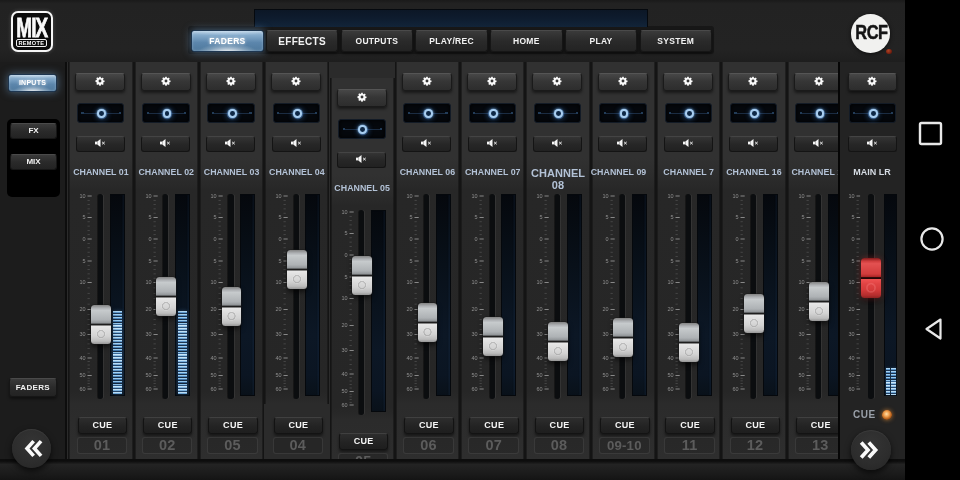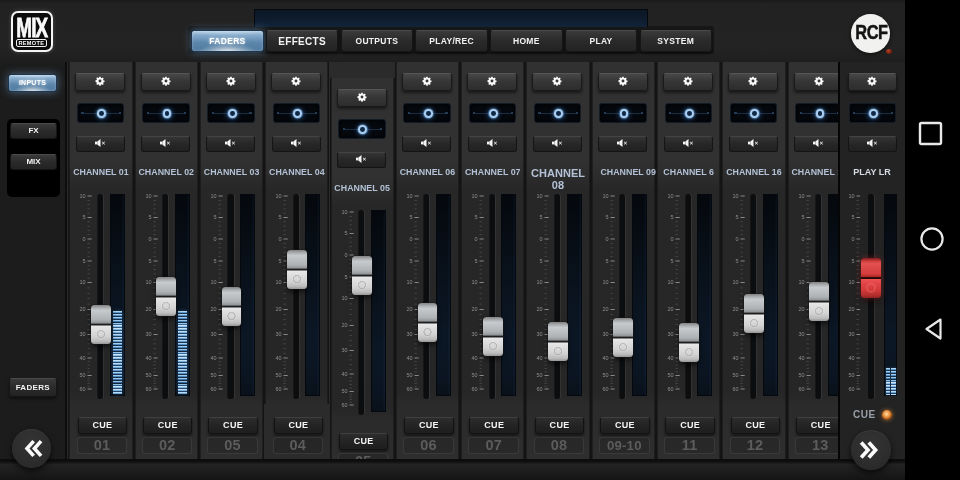--- a/index.html
+++ b/index.html
@@ -766,21 +766,21 @@
         <div class="abs" style="left:7.5px;top:73.5px;width:49px;height:16.5px;border-radius:3px;background:linear-gradient(180deg,#343434,#272727 50%,#212121);border:1px solid #141414;border-top-color:#444444;text-align:center;line-height:12px;"><svg width="13" height="10" viewBox="0 0 26 20">
             <g fill="#f5f5f5">
               <path d="M2 7.2h4.2v5.6H2z"></path>
               <path d="M6.6 7 13 2.2v15.6L6.6 13z"></path>
             </g>
             <g stroke="#f5f5f5" stroke-width="1.9" stroke-linecap="round">
               <path d="M16.8 8.3 20.9 12.1"></path>
               <path d="M20.9 8.3 16.8 12.1"></path>
             </g>
           </svg></div>
-        <div class="abs" style="left:0;top:104.5px;width:100%;text-align:right;font-size:8.8px;font-weight:bold;color:#b3c2d6;letter-spacing:0.05px;">CHANNEL 09</div>
+        <div class="abs" style="left:0;top:104.5px;width:100%;text-align:left;font-size:8.8px;font-weight:bold;color:#b3c2d6;letter-spacing:0.05px;">CHANNEL 09</div>
         <svg class="abs" style="left:0;top:126px;" width="65.3" height="218">
           <text x="17.5" y="9.8" font-size="5.5" fill="#8f8f8f" text-anchor="end" font-family="Liberation Sans">10</text>
           <rect x="19.5" y="7.5" width="4.2" height="1" fill="#888888"></rect>
           <rect x="19.5" y="11.950000000000001" width="2.3" height="0.7" fill="#525252"></rect>
           <rect x="19.5" y="16.25" width="2.3" height="0.7" fill="#525252"></rect>
           <rect x="19.5" y="20.549999999999997" width="2.3" height="0.7" fill="#525252"></rect>
           <rect x="19.5" y="24.849999999999998" width="2.3" height="0.7" fill="#525252"></rect>
           <text x="17.5" y="31.3" font-size="5.5" fill="#8f8f8f" text-anchor="end" font-family="Liberation Sans">5</text>
           <rect x="19.5" y="29.0" width="4.2" height="1" fill="#888888"></rect>
           <rect x="19.5" y="33.449999999999996" width="2.3" height="0.7" fill="#525252"></rect>
@@ -853,21 +853,21 @@
         <div class="abs" style="left:7.5px;top:73.5px;width:49px;height:16.5px;border-radius:3px;background:linear-gradient(180deg,#343434,#272727 50%,#212121);border:1px solid #141414;border-top-color:#444444;text-align:center;line-height:12px;"><svg width="13" height="10" viewBox="0 0 26 20">
             <g fill="#f5f5f5">
               <path d="M2 7.2h4.2v5.6H2z"></path>
               <path d="M6.6 7 13 2.2v15.6L6.6 13z"></path>
             </g>
             <g stroke="#f5f5f5" stroke-width="1.9" stroke-linecap="round">
               <path d="M16.8 8.3 20.9 12.1"></path>
               <path d="M20.9 8.3 16.8 12.1"></path>
             </g>
           </svg></div>
-        <div class="abs" style="left:0;top:104.5px;width:100%;text-align:center;font-size:8.8px;font-weight:bold;color:#b3c2d6;letter-spacing:0.05px;">CHANNEL 6</div>
+        <div class="abs" style="left:0;top:104.5px;width:100%;text-align:center;font-size:8.8px;font-weight:bold;color:#b3c2d6;letter-spacing:0.05px;">CHANNEL 7</div>
         <svg class="abs" style="left:0;top:126px;" width="65.3" height="218">
           <text x="17.5" y="9.8" font-size="5.5" fill="#8f8f8f" text-anchor="end" font-family="Liberation Sans">10</text>
           <rect x="19.5" y="7.5" width="4.2" height="1" fill="#888888"></rect>
           <rect x="19.5" y="11.950000000000001" width="2.3" height="0.7" fill="#525252"></rect>
           <rect x="19.5" y="16.25" width="2.3" height="0.7" fill="#525252"></rect>
           <rect x="19.5" y="20.549999999999997" width="2.3" height="0.7" fill="#525252"></rect>
           <rect x="19.5" y="24.849999999999998" width="2.3" height="0.7" fill="#525252"></rect>
           <text x="17.5" y="31.3" font-size="5.5" fill="#8f8f8f" text-anchor="end" font-family="Liberation Sans">5</text>
           <rect x="19.5" y="29.0" width="4.2" height="1" fill="#888888"></rect>
           <rect x="19.5" y="33.449999999999996" width="2.3" height="0.7" fill="#525252"></rect>
@@ -1116,21 +1116,21 @@
 <div class="abs" style="left:847.5px;top:135.5px;width:49.5px;height:16.5px;border-radius:3px;background:linear-gradient(180deg,#343434,#272727 50%,#212121);border:1px solid #141414;border-top-color:#444444;text-align:center;line-height:12px;"><svg width="13" height="10" viewBox="0 0 26 20">
       <g fill="#f5f5f5">
         <path d="M2 7.2h4.2v5.6H2z"></path>
         <path d="M6.6 7 13 2.2v15.6L6.6 13z"></path>
       </g>
       <g stroke="#f5f5f5" stroke-width="1.9" stroke-linecap="round">
         <path d="M16.8 8.3 20.9 12.1"></path>
         <path d="M20.9 8.3 16.8 12.1"></path>
       </g>
     </svg></div>
-<div class="abs" style="left:840px;top:166.5px;width:64px;text-align:center;font-size:9px;font-weight:bold;color:#d6dce4;">PLAY LR</div>
+<div class="abs" style="left:840px;top:166.5px;width:64px;text-align:center;font-size:9px;font-weight:bold;color:#d6dce4;">MAIN LR</div>
 <svg class="abs" style="left:845px;top:188px;" width="60" height="218">
     <text x="9.5" y="9.8" font-size="5.5" fill="#8f8f8f" text-anchor="end" font-family="Liberation Sans">10</text>
     <rect x="11.5" y="7.5" width="3.6" height="1" fill="#888888"></rect>
     <rect x="11.5" y="11.950000000000001" width="2.3" height="0.7" fill="#525252"></rect>
     <rect x="11.5" y="16.25" width="2.3" height="0.7" fill="#525252"></rect>
     <rect x="11.5" y="20.549999999999997" width="2.3" height="0.7" fill="#525252"></rect>
     <rect x="11.5" y="24.849999999999998" width="2.3" height="0.7" fill="#525252"></rect>
     <text x="9.5" y="31.3" font-size="5.5" fill="#8f8f8f" text-anchor="end" font-family="Liberation Sans">5</text>
     <rect x="11.5" y="29.0" width="3.6" height="1" fill="#888888"></rect>
     <rect x="11.5" y="33.449999999999996" width="2.3" height="0.7" fill="#525252"></rect>

